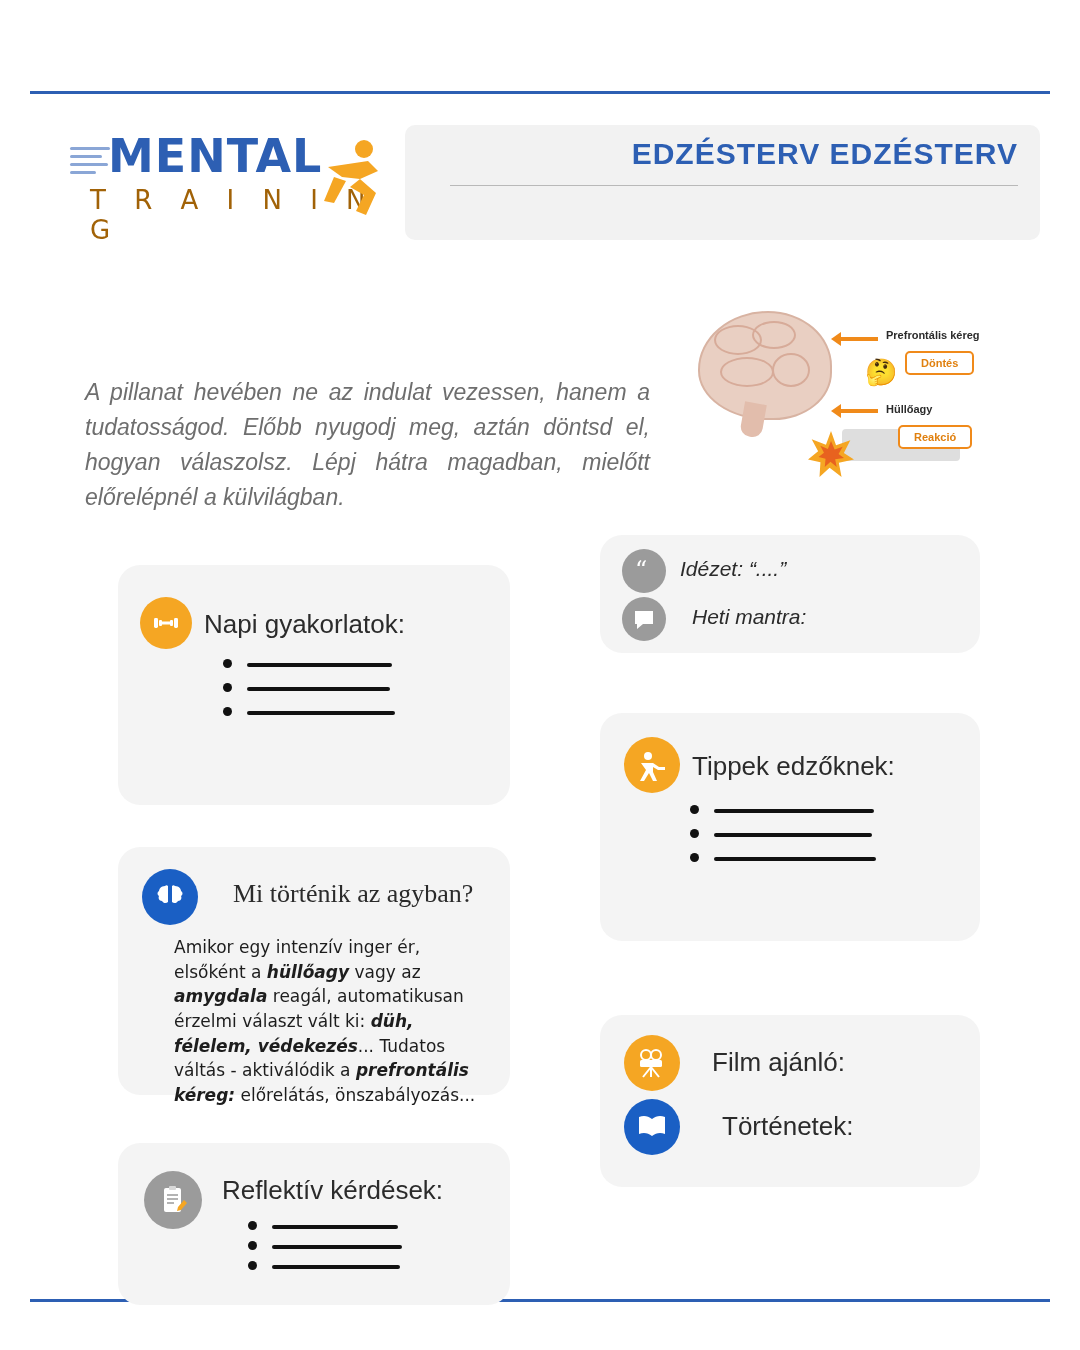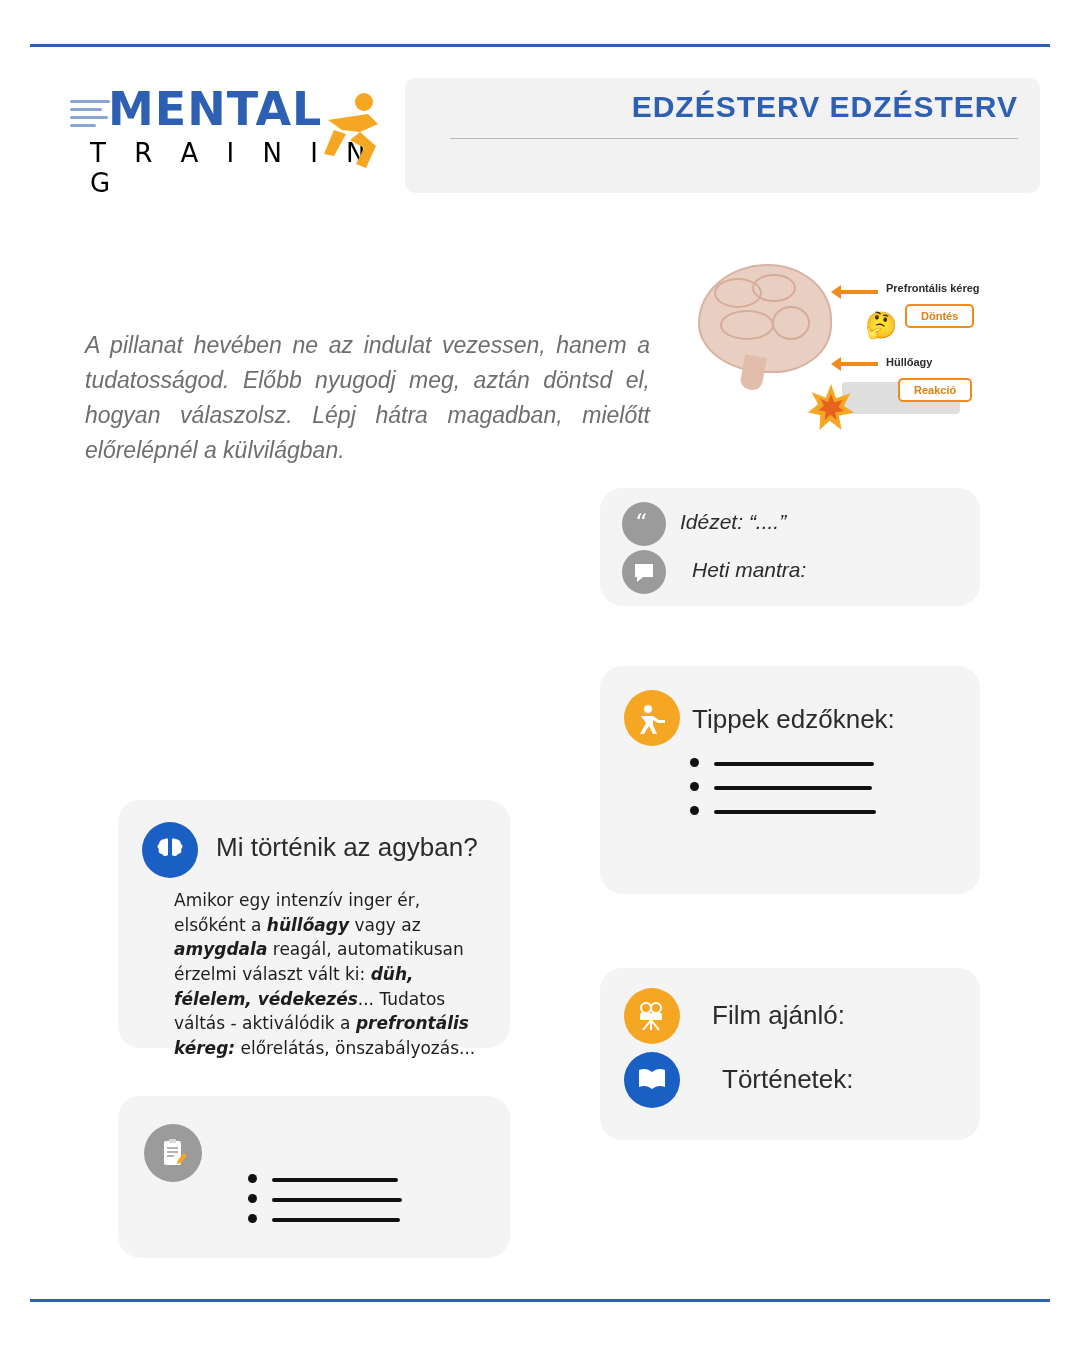--- a/index.html
+++ b/index.html
@@ -10,20 +10,21 @@
     width: 1080px;
     height: 1350px;
     background: #ffffff;
     font-family: "Liberation Sans", sans-serif;
     position: relative;
     overflow: hidden;
   }
   .page {
     position: absolute;
     inset: 0;
+    margin-top: 47px;
   }
   .rule {
     position: absolute;
     left: 30px;
     right: 30px;
     height: 3px;
     background: #2d5fb3;
   }
   .rule.top { top: 44px; }
   .rule.bottom { bottom: 48px; }
@@ -48,21 +49,21 @@
     font-weight: bold;
     letter-spacing: 1px;
     color: #2d5fb3;
     font-family: "DejaVu Sans", sans-serif;
     line-height: 1;
     padding-left: 38px;
   }
   .logo-training {
     font-size: 26px;
     letter-spacing: 10px;
-    color: #000000;
+    color: #a16207;
     font-family: "DejaVu Sans", sans-serif;
     padding-left: 20px;
     margin-top: 6px;
   }
   .logo-speedlines {
     position: absolute;
     left: 0;
     top: 14px;
     width: 40px;
     height: 34px;
@@ -356,20 +357,43 @@
     <div class="arrow" style="left:150px; top:110px; width:38px;"></div>
     <div class="lbl" style="left:196px; top:104px;">Hüllőagy</div>
     <div class="shadow-box" style="left:152px; top:130px; width:118px; height:32px;"></div>
     <div class="chip" style="left:208px; top:126px;">Reakció</div>
 
     <div class="emoji-face">🤔</div>
     <div class="burst"></div>
     <div class="burst-inner"></div>
   </div>
 
+  <div class="card" style="left:118px; top:518px; width:392px; height:240px;">
+    <div class="icon-circle ic-orange" style="left:22px; top:32px; width:52px; height:52px;">
+      <svg width="30" height="30" viewBox="0 0 30 30">
+        <rect x="3" y="10" width="4" height="10" rx="1.4" fill="#fff"></rect>
+        <rect x="8" y="12" width="3" height="6" rx="1" fill="#fff"></rect>
+        <rect x="11" y="13.5" width="8" height="3" fill="#fff"></rect>
+        <rect x="19" y="12" width="3" height="6" rx="1" fill="#fff"></rect>
+        <rect x="23" y="10" width="4" height="10" rx="1.4" fill="#fff"></rect>
+      </svg>
+    </div>
+    <div class="card-title" style="left:86px; top:44px;">Napi gyakorlatok:</div>
+    <ul class="lines" style="left:105px; top:98px; width:190px;">
+      <li>
+          <i style="width:145px"></i>
+        </li>
+      <li>
+          <i style="width:143px"></i>
+        </li>
+      <li>
+          <i style="width:148px"></i>
+        </li>
+    </ul>
+  </div>
 
   <div class="card" style="left:600px; top:488px; width:380px; height:118px;">
     <div class="icon-circle ic-gray" style="left:22px; top:14px; width:44px; height:44px;">
       <svg width="24" height="24" viewBox="0 0 24 24">
         <text x="3" y="19" font-family="DejaVu Serif, serif" font-size="24" fill="#fff">“</text>
       </svg>
     </div>
     <div class="quote-line" style="left:80px; top:22px;">Idézet: “....”</div>
     <div class="icon-circle ic-gray" style="left:22px; top:62px; width:44px; height:44px;">
       <svg width="24" height="24" viewBox="0 0 24 24">
@@ -400,21 +424,21 @@
     </ul>
   </div>
 
   <div class="card" style="left:118px; top:800px; width:392px; height:248px;">
     <div class="icon-circle ic-blue" style="left:24px; top:22px; width:56px; height:56px;">
       <svg width="34" height="34" viewBox="0 0 34 34">
         <path d="M12 6 c-4 0 -6 3 -6 5 c-2 1 -2 4 0 5 c-1 2 0 5 3 5 c1 2 4 3 6 1 v-16 c-1 -1 -2 -1 -3 0z" fill="#fff"></path>
         <path d="M22 6 c4 0 6 3 6 5 c2 1 2 4 0 5 c1 2 0 5 -3 5 c-1 2 -4 3 -6 1 v-16 c1 -1 2 -1 3 0z" fill="#fff"></path>
       </svg>
     </div>
-    <div class="card-title" style="left:98px; top:32px;">Mi történik az agyban?</div>
+    <div class="card-title" style="left:115px; top:32px;font-family:Liberation Serif, serif;">Mi történik az agyban?</div>
     <div class="brain-body" style="left:56px; top:88px;"><span>Amikor egy intenzív inger ér, elsőként a </span><b>hüllőagy</b><span> vagy az </span><b>amygdala</b><span> reagál, automatikusan érzelmi választ vált ki: </span><b>düh, félelem, védekezés</b><span>... Tudatos váltás - aktiválódik a </span><b>prefrontális kéreg:</b><span> előrelátás, önszabályozás...</span></div>
   </div>
 
   <div class="card" style="left:600px; top:968px; width:380px; height:172px;">
     <div class="icon-circle ic-orange" style="left:24px; top:20px; width:56px; height:56px;">
       <svg width="34" height="34" viewBox="0 0 34 34">
         <circle cx="11" cy="9" r="5" fill="none" stroke="#fff" stroke-width="2"></circle>
         <circle cx="21" cy="9" r="5" fill="none" stroke="#fff" stroke-width="2"></circle>
         <rect x="5" y="14" width="22" height="7" rx="1.5" fill="#fff"></rect>
         <path d="M16 21 l-8 10 M16 21 l8 10 M16 21 v10" stroke="#fff" stroke-width="2" fill="none"></path>
@@ -432,20 +456,21 @@
 
   <div class="card" style="left:118px; top:1096px; width:392px; height:162px;">
     <div class="icon-circle ic-gray" style="left:26px; top:28px; width:58px; height:58px;">
       <svg width="34" height="34" viewBox="0 0 34 34">
         <rect x="8" y="5" width="17" height="24" rx="2" fill="#fff"></rect>
         <rect x="13" y="3" width="7" height="4" rx="1" fill="#d9d9d9"></rect>
         <path d="M11 12 h11 M11 16 h11 M11 20 h7" stroke="#9b9b9b" stroke-width="1.6"></path>
         <path d="M22 24 l6 -7 l3 3 l-6 7 l-4 1z" fill="#f5a623"></path>
       </svg>
     </div>
+    <div class="card-title" style="left:104px; top:32px;">Reflektív kérdések:</div>
     <ul class="lines" style="left:130px; top:82px; width:180px;">
       <li style="margin-bottom:16px">
           <i style="width:126px"></i>
         </li>
       <li style="margin-bottom:16px">
           <i style="width:130px"></i>
         </li>
       <li style="margin-bottom:16px">
           <i style="width:128px"></i>
         </li>

